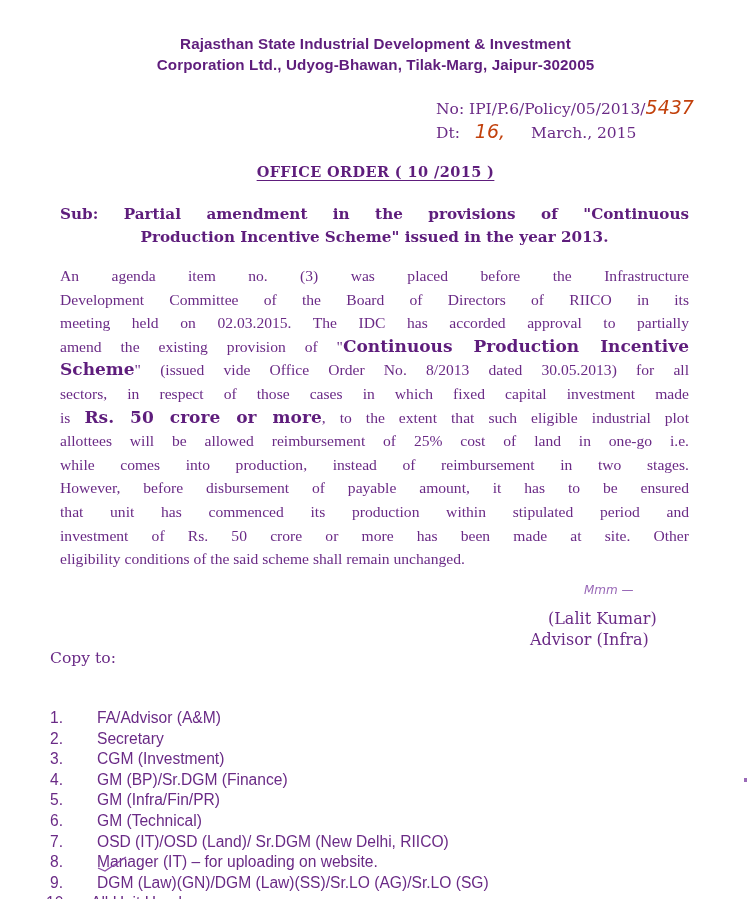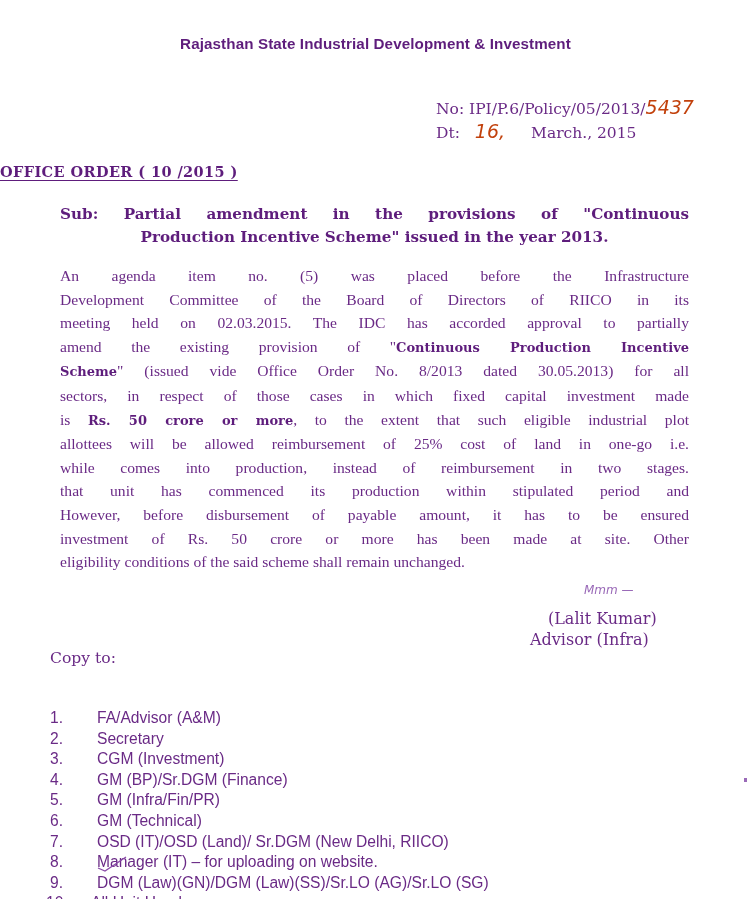--- a/index.html
+++ b/index.html
@@ -14,41 +14,41 @@
       font-family: Liberation Sans, sans-serif; font-weight: bold; font-size: 15.2px;
       line-height: 21px; color: #5e1d7c; letter-spacing: 0.1px;
     }
     .header div { white-space: nowrap; }
     .refno {
       left: 436px; top: 96px; font-size: 15.5px; line-height: 22px; color: #6a2a86;
       font-family: "DejaVu Serif", serif; white-space: nowrap;
     }
     .hand { font-family: "DejaVu Sans", sans-serif; color: #c2410c; font-weight: normal; font-style: italic; font-size: 19px; }
     .order-title {
-      left: 0; width: 751px; top: 163px; 
+      left: 0; width: 751px; top: 163px; text-align: center;
       font-weight: bold; font-size: 15px; color: #5e1d7c;
       font-family: "Liberation Serif", serif;
     }
     .order-title span {
       text-decoration: underline; text-underline-offset: 3px; letter-spacing: 0.4px;
       font-family: "DejaVu Serif", serif; font-size: 14.5px;
     }
     .subject {
       left: 60px; width: 629px; top: 203px; font-weight: bold; font-size: 15.2px;
       line-height: 23px; color: #5e1d7c; font-family: "DejaVu Serif", serif;
     }
     .subject .l1 { text-align: justify; text-align-last: justify; padding-left: 0; }
     .subject .l2 { text-align: center; padding-left: 0; }
     .body-text {
       left: 60px; width: 629px; top: 264px; font-size: 15.6px; line-height: 23.6px;
       color: #6a2a86; font-family: "Liberation Serif", serif;
     }
     .body-text .line { text-align: justify; text-align-last: justify; white-space: nowrap; display: block; }
     .body-text .line.last { text-align-last: left; }
-    .body-text b { font-family: "DejaVu Serif", serif; font-size: 13px; color: #5e1d7c; }
+    .body-text b { font-family: "DejaVu Serif", serif; font-size: 17px; color: #5e1d7c; }
     .sig-mark {
       left: 584px; top: 583px; font-family: "DejaVu Sans", sans-serif;
       font-style: italic; font-size: 12px; color: #9a6ab8;
     }
     .sig {
       left: 530px; top: 608px; width: 180px; font-size: 16px; line-height: 21px;
       color: #6a2a86; font-family: "DejaVu Serif", serif;
     }
     .sig .name { padding-left: 18px; }
     .copy-to {
@@ -65,20 +65,21 @@
     .tick {
       position: absolute; left: 46px; top: 2px; width: 38px; height: 18px;
     }
     .speck { width: 3px; height: 4px; background: #9a6ab8; left: 744px; top: 778px; }
   </style>
 </head>
 <body>
 
 <div class="abs header">
   <div>Rajasthan State Industrial Development &amp; Investment</div>
+  <div>Corporation Ltd., Udyog-Bhawan, Tilak-Marg, Jaipur-302005</div>
 </div>
 
 <div class="abs refno">
   <div>
     <span>No: IPI/P.6/Policy/05/2013/</span><span class="hand">5437</span>
   </div>
   <div>
     <span>Dt:</span>
     <span class="hand" style="margin:0 26px 0 10px;">16,</span><span>March., 2015</span>
   </div>
@@ -87,31 +88,31 @@
 <div class="abs order-title">
   <span>OFFICE ORDER ( 10 /2015 )</span>
 </div>
 
 <div class="abs subject">
   <div class="l1">Sub: Partial amendment in the provisions of "Continuous</div>
   <div class="l2">Production Incentive Scheme" issued in the year 2013.</div>
 </div>
 
 <div class="abs body-text">
-  <span class="line">An agenda item no. (5) was placed before the Infrastructure</span>
+  <span class="line">An agenda item no. (3) was placed before the Infrastructure</span>
   <span class="line">Development Committee of the Board of Directors of RIICO in its</span>
   <span class="line">meeting held on 02.03.2015. The IDC has accorded approval to partially</span>
   <span class="line"><span>amend the existing provision of "</span><b>Continuous Production Incentive</b></span>
   <span class="line"><b>Scheme</b><span>" (issued vide Office Order No. 8/2013 dated 30.05.2013) for all</span></span>
   <span class="line">sectors, in respect of those cases in which fixed capital investment made</span>
   <span class="line"><span>is </span><b>Rs. 50 crore or more</b><span>, to the extent that such eligible industrial plot</span></span>
   <span class="line">allottees will be allowed reimbursement of 25% cost of land in one-go i.e.</span>
   <span class="line">while comes into production, instead of reimbursement in two stages.</span>
+  <span class="line">However, before disbursement of payable amount, it has to be ensured</span>
   <span class="line">that unit has commenced its production within stipulated period and</span>
-  <span class="line">However, before disbursement of payable amount, it has to be ensured</span>
   <span class="line">investment of Rs. 50 crore or more has been made at site. Other</span>
   <span class="line last">eligibility conditions of the said scheme shall remain unchanged.</span>
 </div>
 
 <div class="abs sig-mark">Mmm —</div>
 
 <div class="abs sig">
   <div class="name">(Lalit Kumar)</div>
   <div>Advisor (Infra)</div>
 </div>

